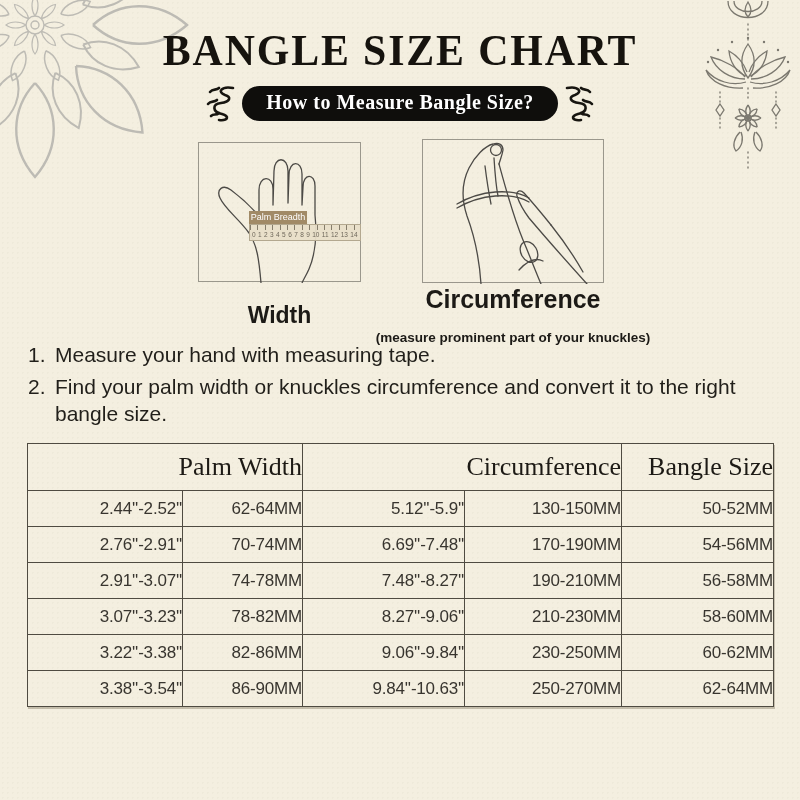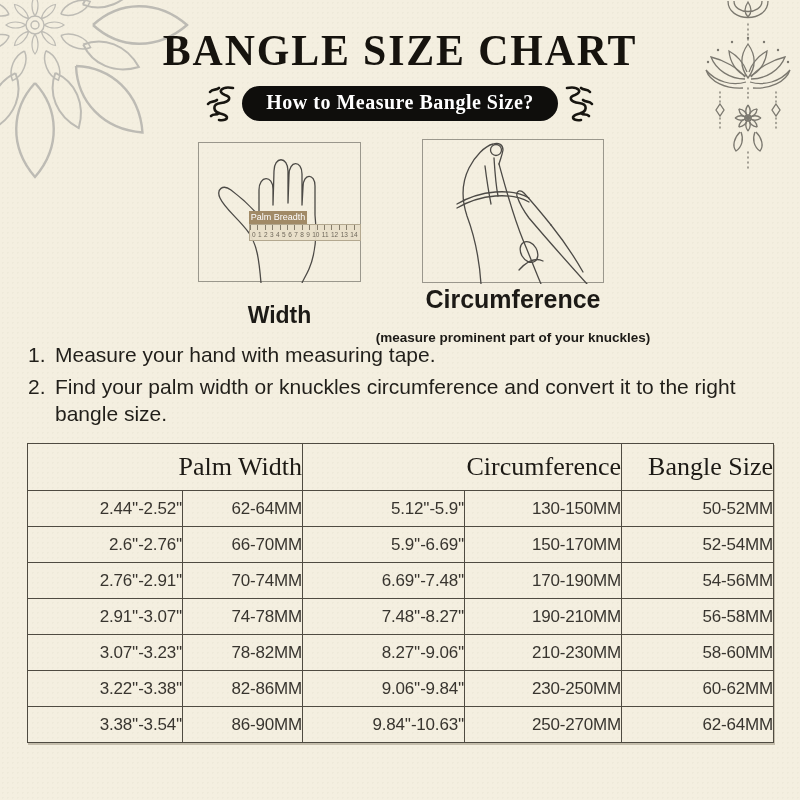--- a/index.html
+++ b/index.html
@@ -277,27 +277,20 @@
     </thead>
     <tbody>
       <tr>
         <td>2.44''-2.52''</td>
         <td>62-64MM</td>
         <td>5.12''-5.9''</td>
         <td>130-150MM</td>
         <td>50-52MM</td>
       </tr>
       <tr>
-        <td>2.6''-2.76''</td>
-        <td>66-70MM</td>
-        <td>5.9''-6.69''</td>
-        <td>150-170MM</td>
-        <td>52-54MM</td>
-      </tr>
-      <tr>
         <td>2.76''-2.91''</td>
         <td>70-74MM</td>
         <td>6.69''-7.48''</td>
         <td>170-190MM</td>
         <td>54-56MM</td>
       </tr>
       <tr>
         <td>2.91''-3.07''</td>
         <td>74-78MM</td>
         <td>7.48''-8.27''</td>

